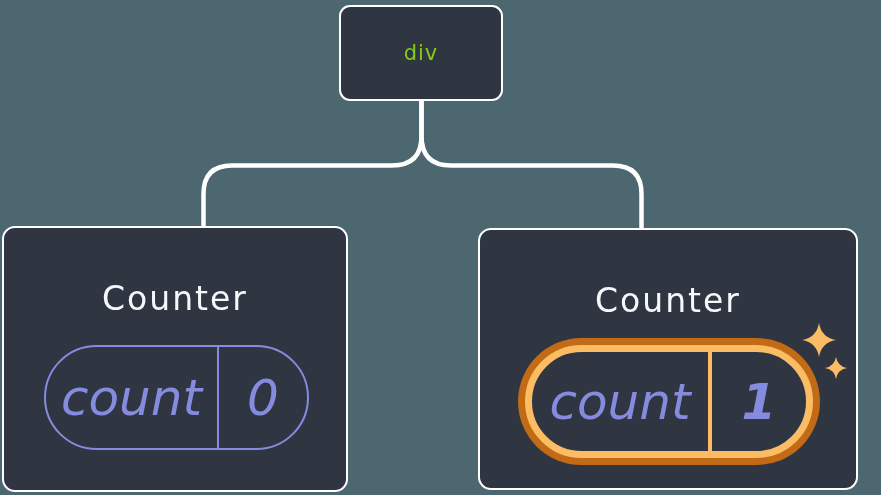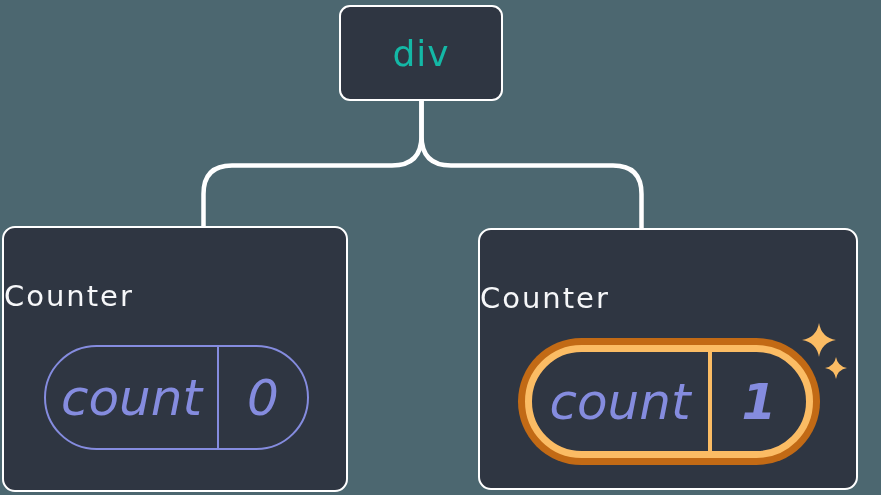--- a/index.html
+++ b/index.html
@@ -29,43 +29,43 @@
   }
   .root-node {
     left: 339px; top: 5px;
     width: 164px; height: 96px;
     border-radius: 11px;
     display: flex;
     align-items: center;
     justify-content: center;
   }
   .root-label {
-    color: #14b8a6;
-    font-size: 36px;
+    color: #84cc16;
+    font-size: 21px;
     letter-spacing: 1px;
     text-align: center;
   }
   .counter-node {
     border-radius: 13px;
   }
   .counter-left {
     left: 2px; top: 226px;
     width: 346px; height: 266px;
   }
   .counter-right {
     left: 478px; top: 228px;
     width: 380px; height: 262px;
   }
   .counter-title {
     position: absolute;
     left: 0; right: 0;
     top: 51px;
-    text-align: left;
+    text-align: center;
     color: #F6F7F9;
-    font-size: 29px;
+    font-size: 33px;
     letter-spacing: 2px;
   }
   .pill {
     position: absolute;
     box-sizing: border-box;
     border-radius: 999px;
     display: flex;
     align-items: stretch;
     overflow: hidden;
   }

